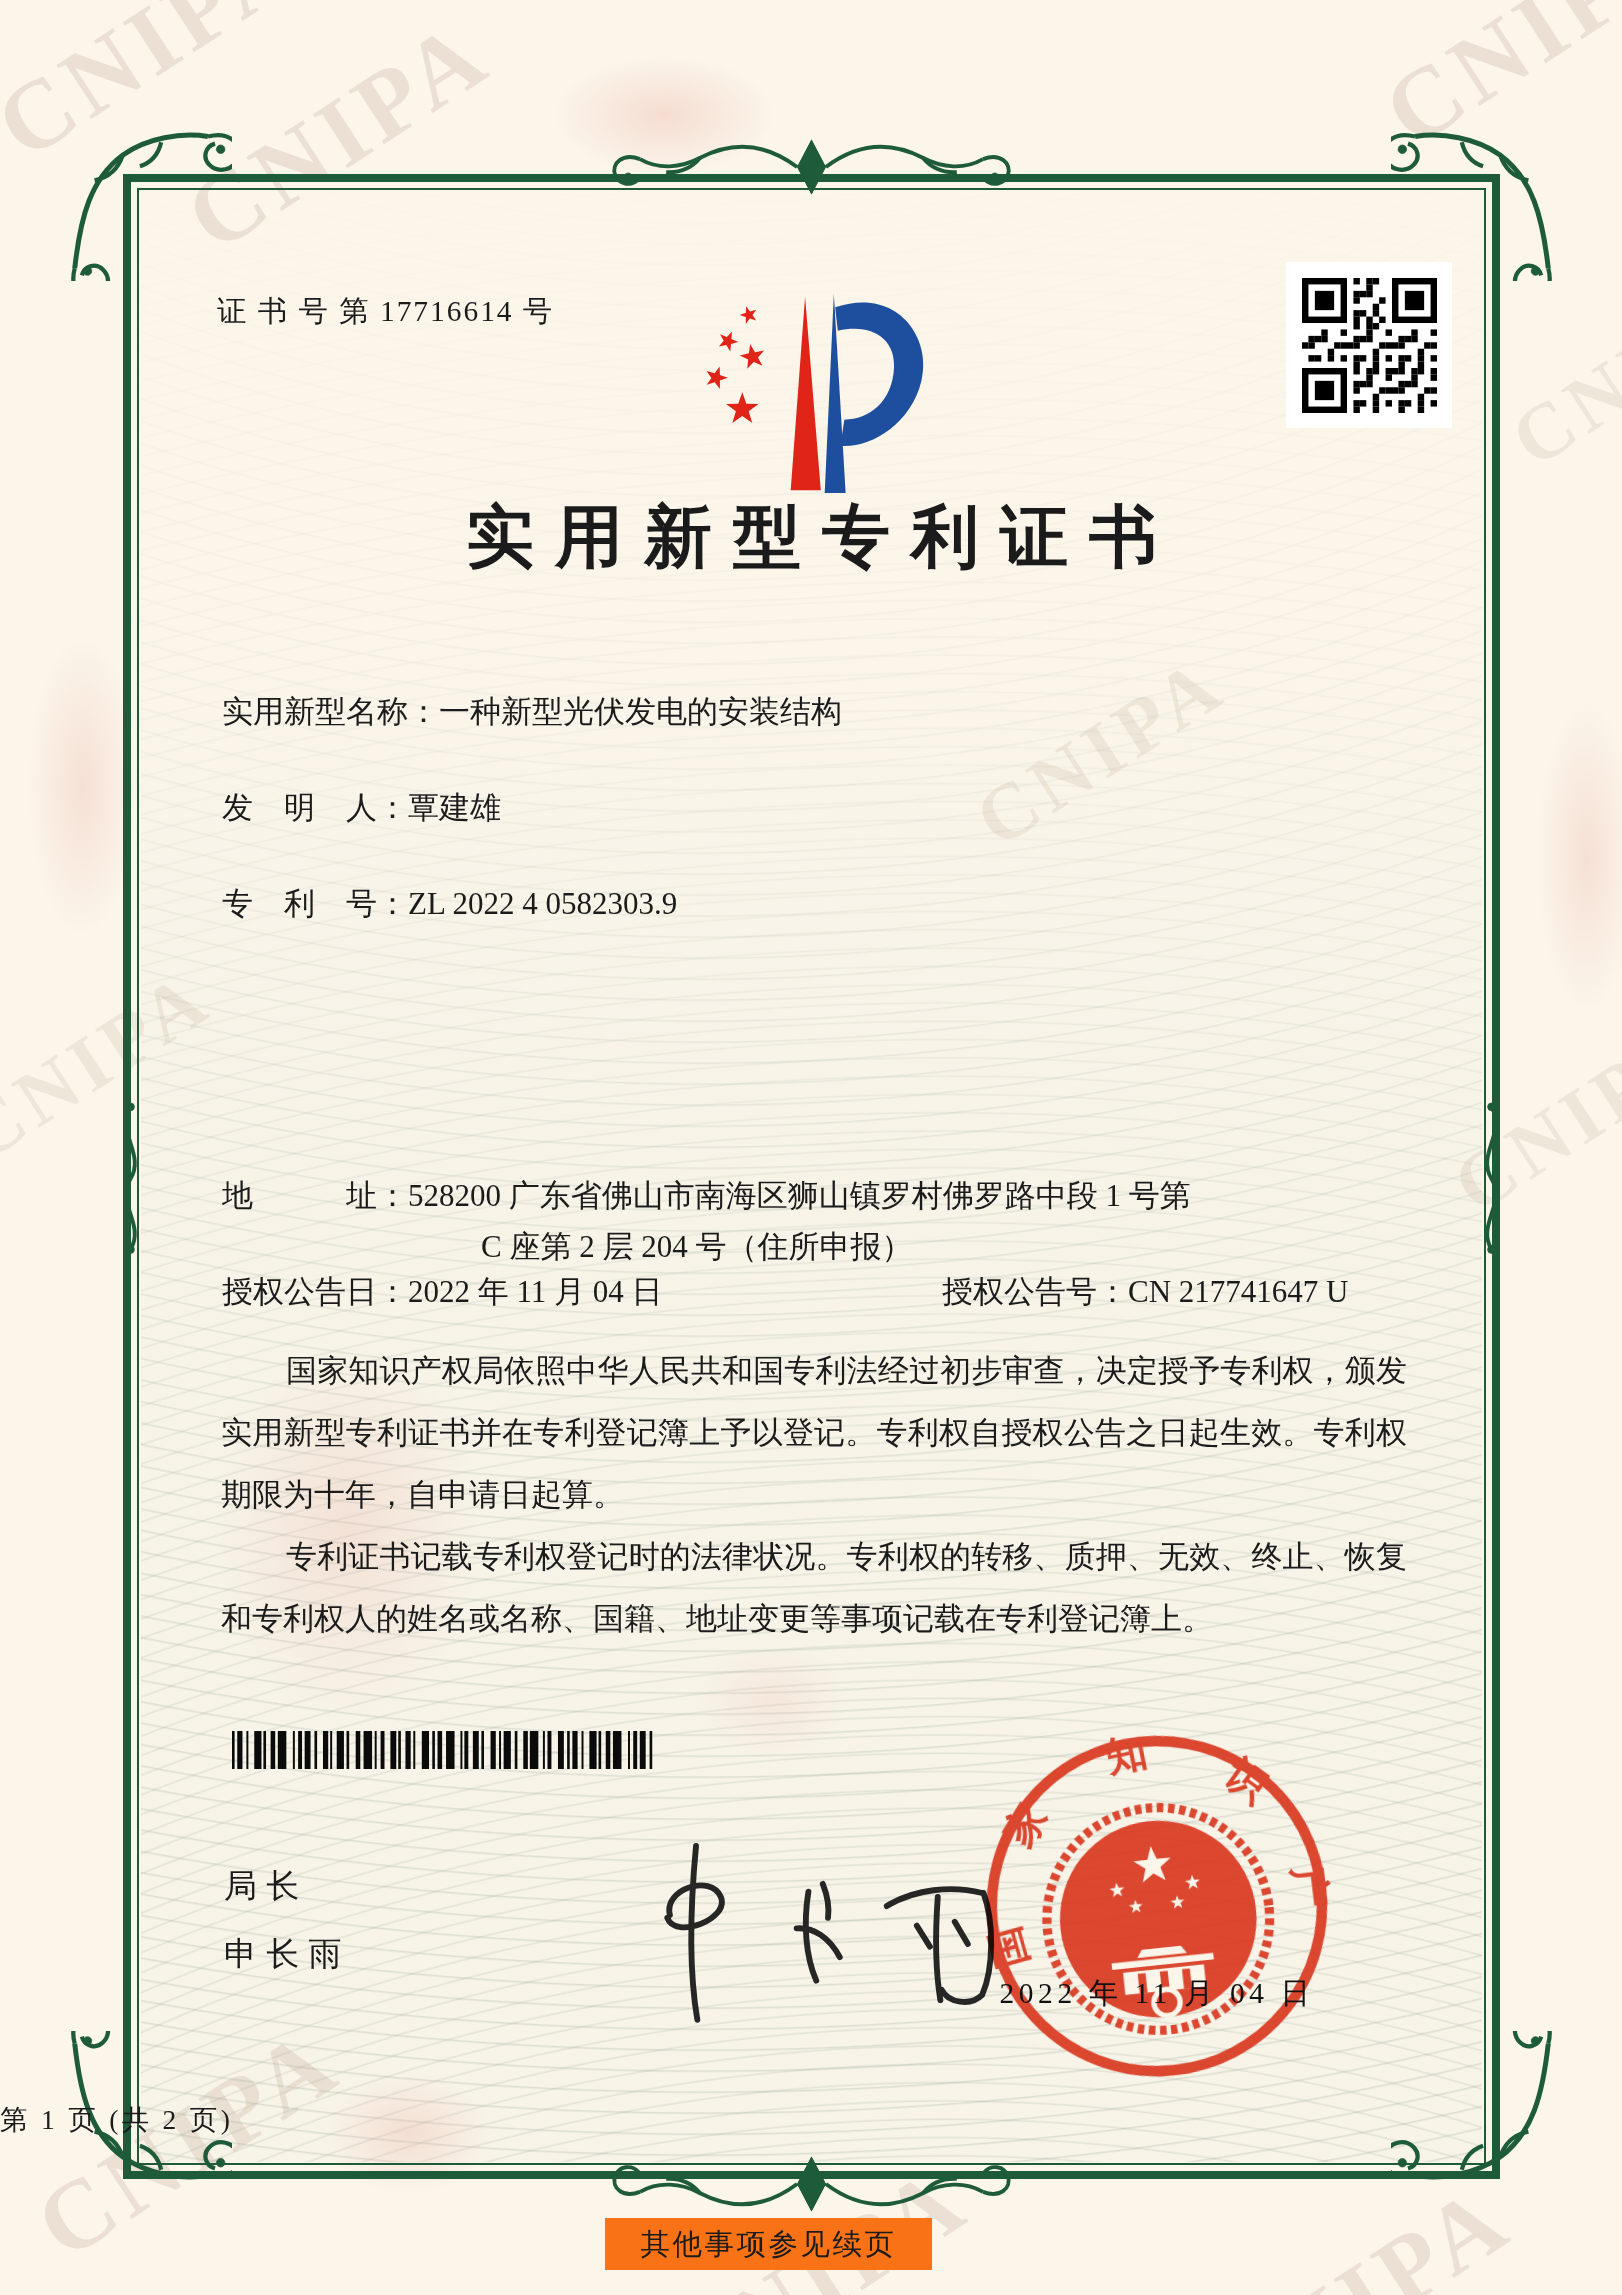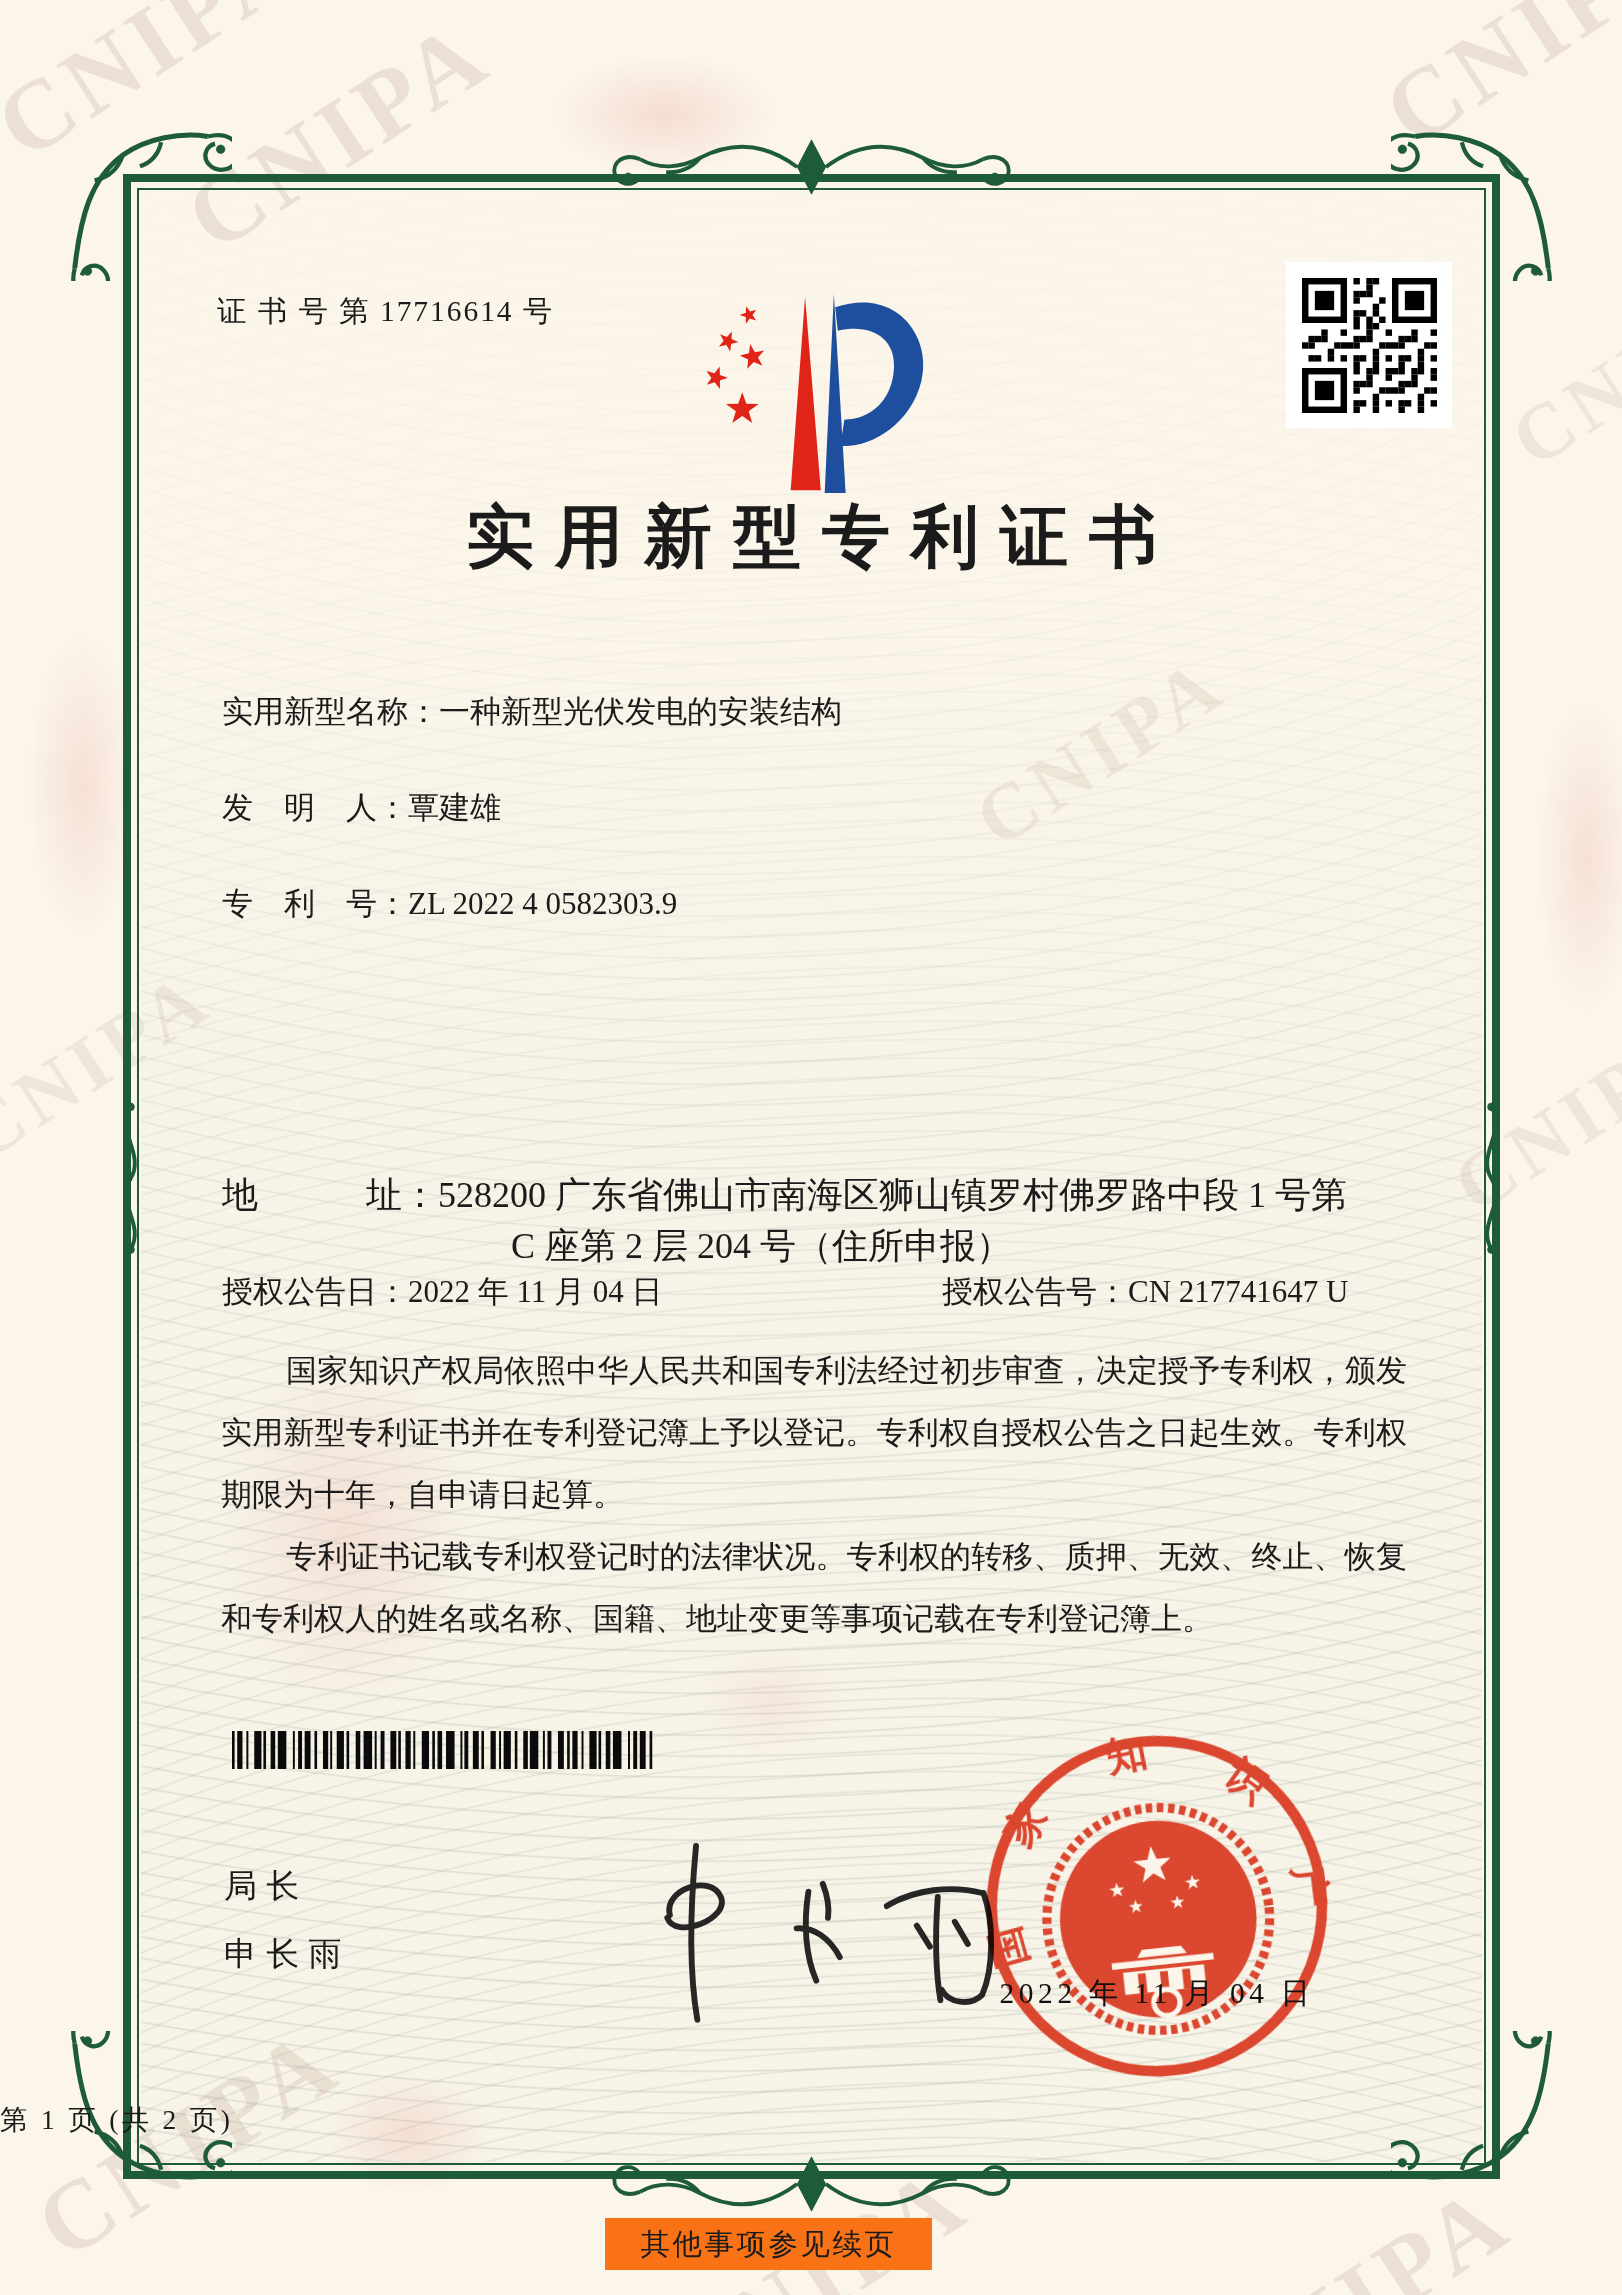--- a/index.html
+++ b/index.html
@@ -42,21 +42,21 @@
   .ornament svg path, .ornament svg circle{stroke:#1e5b3a;}
   
   .content{position:absolute;left:0;top:0;width:1422px;height:2295px;z-index:5;}
   .cert-no{position:absolute;left:217px;top:292px;font-size:29.4px;letter-spacing:2px;}
   .title{
     position:absolute;left:0;top:492px;width:1623px;text-align:center;
     font-size:68px;font-weight:bold;letter-spacing:21px;padding-left:21px;box-sizing:border-box;
   }
   .field-row{position:absolute;left:222px;font-size:31px;white-space:nowrap;}
   .field-row .val{white-space:nowrap;}
-  .addr-row{position:absolute;left:222px;font-size:36px;line-height:51px;}
+  .addr-row{position:absolute;left:222px;font-size:31px;line-height:51px;}
   .addr-row .lines{display:inline-block;vertical-align:top;}
   .addr-line2{padding-left:73px;}
   .grant-row{position:absolute;left:222px;top:1271px;font-size:31px;white-space:nowrap;text-align:center;}
   .grant-pub{position:absolute;left:942px;top:1271px;font-size:31px;white-space:nowrap;}
   .body-text{
     position:absolute;left:221px;top:1340px;width:1186px;
     font-size:31px;line-height:62px;text-align:justify;
   }
   .body-text p{margin:0;text-indent:2.1em;}
   .issuer-title{position:absolute;left:224px;top:1864px;font-size:33px;letter-spacing:9.2px;}

